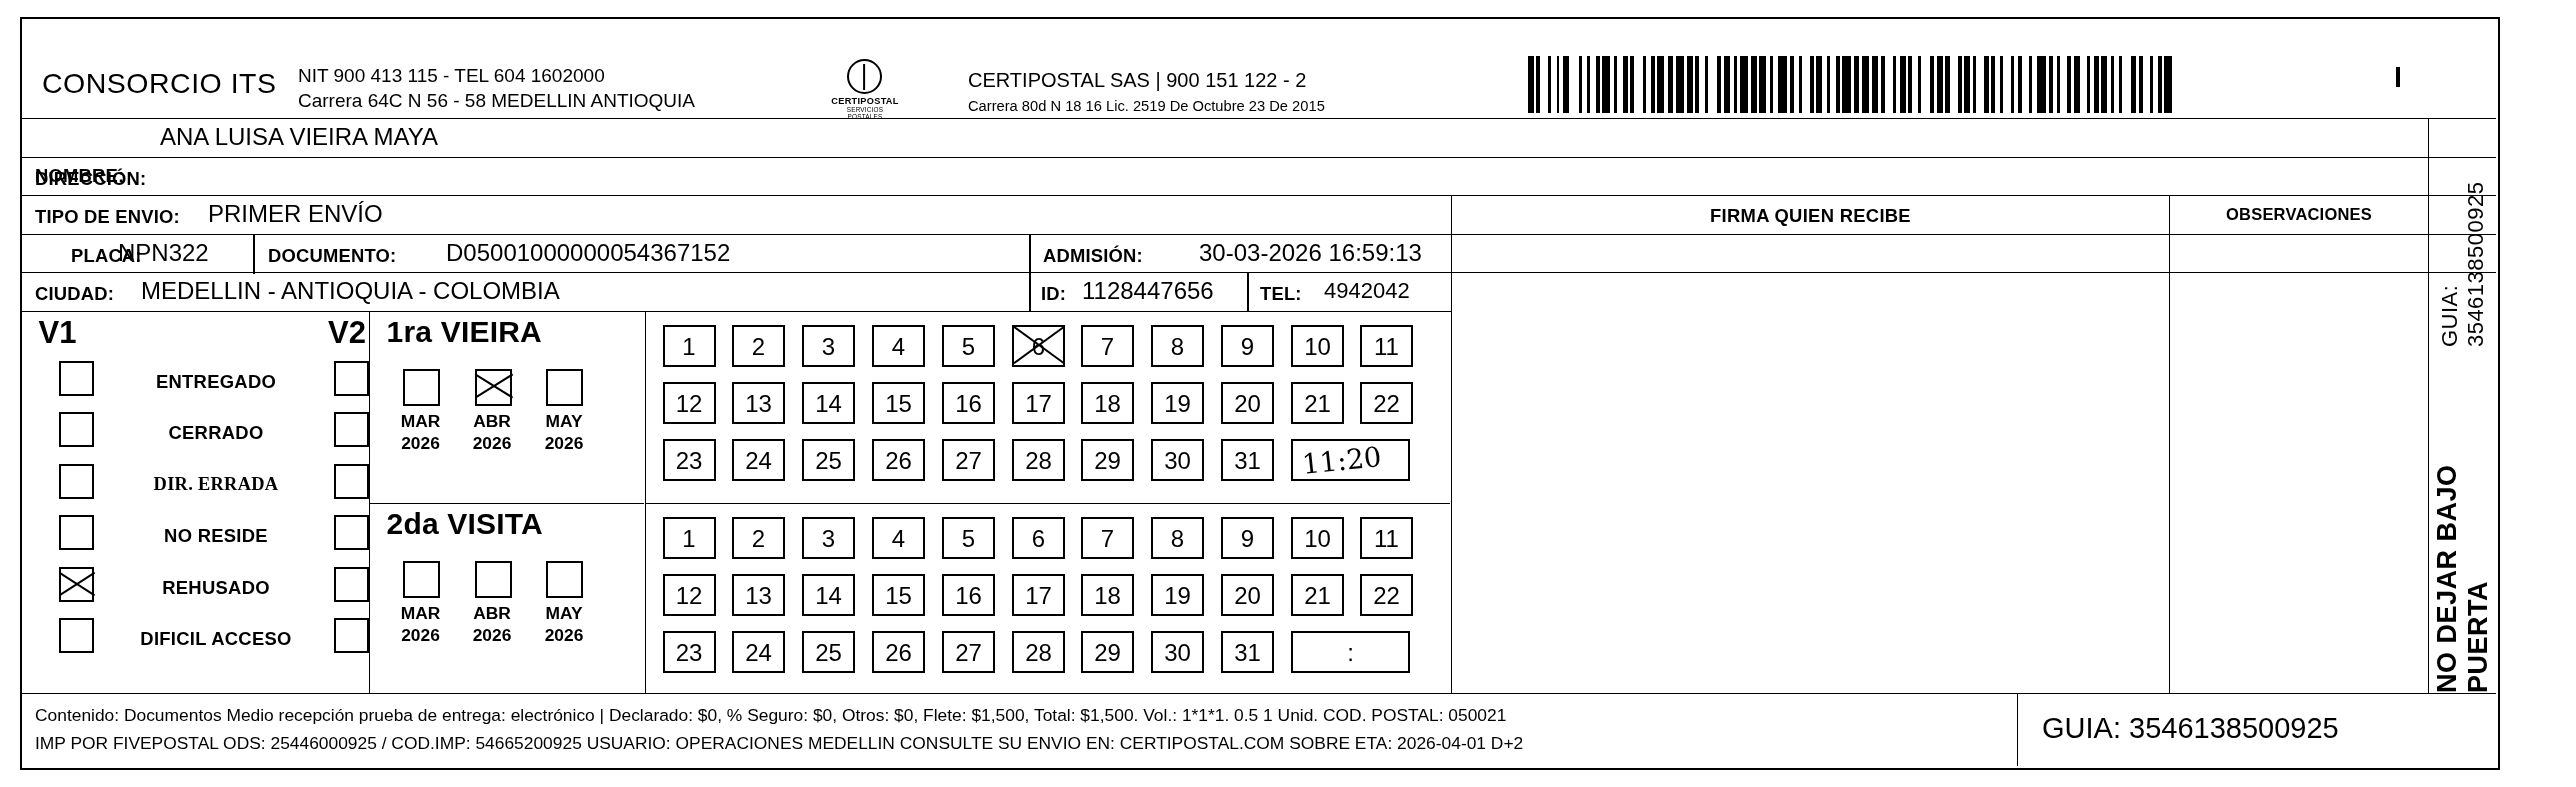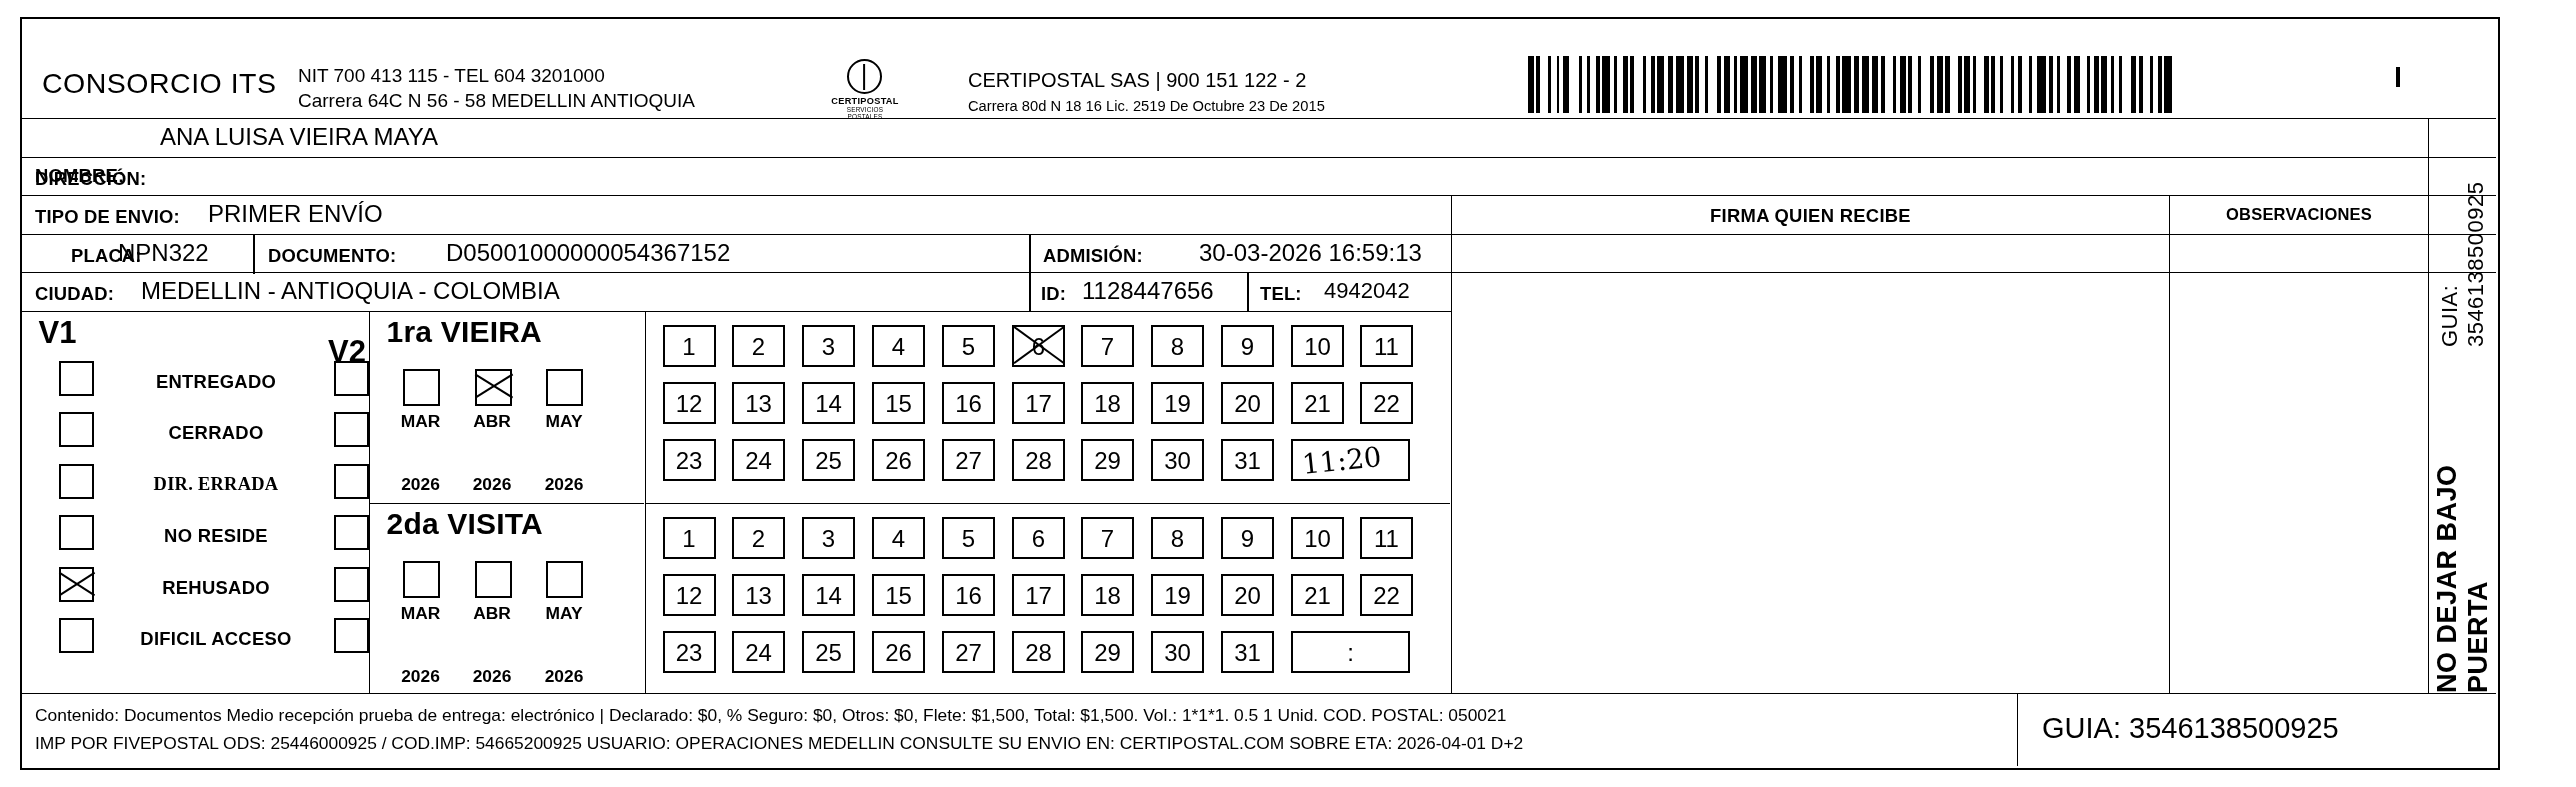--- a/index.html
+++ b/index.html
@@ -45,38 +45,38 @@
   
   .strip{position:absolute;left:2406px;top:99px;width:68px;height:575px;border-left:1.8px solid #000;box-sizing:border-box;overflow:hidden;}
   .strip-in{position:absolute;left:0;top:0;width:575px;height:68px;transform:rotate(-90deg);transform-origin:0 0;margin-top:575px;display:flex;align-items:center;justify-content:center;gap:5.5px;}
   .strip-a{font-size:27px;font-weight:bold;letter-spacing:0.5px;}
   .strip-b{font-size:22px;letter-spacing:0.5px;}
 
   
   .body{position:absolute;left:0;top:292px;width:1429px;height:382px;border-top:1.8px solid #000;box-sizing:border-box;}
   .vcol{position:absolute;left:0;top:0;width:347px;height:382px;}
   .v1{position:absolute;left:16.5px;top:3.7px;font-size:31px;font-weight:bold;}
-  .v2{position:absolute;left:306px;top:3.7px;font-size:31px;font-weight:bold;margin-top:19px;}
+  .v2{position:absolute;left:306px;top:3.7px;font-size:31px;font-weight:bold;}
   .opt{position:absolute;left:0;width:347px;height:46px;}
   .opt .bx{position:absolute;width:35px;height:35px;border:2.8px solid #000;box-sizing:border-box;}
   .opt .bxl{left:37px;top:3.7px;}
   .opt .bxr{left:312px;top:3.7px;}
   .opt .nm{position:absolute;left:79px;top:13px;width:230px;text-align:center;font-size:18.4px;font-weight:bold;letter-spacing:0.3px;}
   .xmark{position:absolute;left:37px;top:3.7px;width:35px;height:35px;}
   .xmark:before,.xmark:after{content:"";position:absolute;left:-2.8px;top:15.6px;width:42px;height:1.8px;background:#000;}
   .xmark:before{transform:rotate(33deg);}
   .xmark:after{transform:rotate(-33deg);}
 
   .visitcol{position:absolute;left:347px;top:0;width:276px;height:382px;border-left:1.8px solid #000;box-sizing:border-box;}
   .vis{position:absolute;left:0;width:274px;height:191px;}
   .vis.second{border-top:1.8px solid #000;}
   .vis-t{position:absolute;left:16.5px;top:3.7px;font-size:30px;font-weight:bold;letter-spacing:0.2px;}
   .mbox{position:absolute;top:57px;width:37px;height:37px;border:2.8px solid #000;box-sizing:border-box;}
   .mlabel{position:absolute;top:99px;width:68px;text-align:center;font-size:17.4px;font-weight:bold;}
-  .myear{position:absolute;top:121px;width:68px;text-align:center;font-size:17.4px;font-weight:bold;margin-top:41px;}
+  .myear{position:absolute;top:121px;width:68px;text-align:center;font-size:17.4px;font-weight:bold;}
   .mx{position:absolute;top:57px;width:37px;height:37px;}
   .mx:before,.mx:after{content:"";position:absolute;left:-2.8px;top:16.5px;width:44px;height:1.8px;background:#000;}
   .mx:before{transform:rotate(32deg);}
   .mx:after{transform:rotate(-32deg);}
 
   .daycol{position:absolute;left:623px;top:0;width:806px;height:382px;border-left:1.8px solid #000;box-sizing:border-box;}
   .dayset{position:absolute;left:0;width:804px;height:191px;}
   .dayset.second{top:191px;border-top:1.8px solid #000;}
   .day{position:absolute;width:53px;height:42px;border:2.8px solid #000;box-sizing:border-box;text-align:center;font-size:24px;line-height:39px;}
   .daywide{position:absolute;width:119px;height:42px;border:2.8px solid #000;box-sizing:border-box;text-align:center;font-size:24px;line-height:39px;}
@@ -95,21 +95,21 @@
 </style>
 </head>
 <body>
 
 <div class="sheet">
   <div class="frame">
 
     <div class="header">
       <div class="consorcio">CONSORCIO ITS</div>
       <div class="nit">
-        <div>NIT 700 413 115 - TEL 604 3201000</div>
+        <div>NIT 900 413 115 - TEL 604 1602000</div>
         <div>Carrera 64C N 56 - 58 MEDELLIN ANTIOQUIA</div>
       </div>
       <div class="logo">
         <div class="circ"></div>
         <div class="n1">CERTIPOSTAL</div>
         <div class="n2">SERVICIOS POSTALES</div>
       </div>
       <div class="certi">
         <div>CERTIPOSTAL SAS | 900 151 122 - 2</div>
         <div class="sub">Carrera 80d N 18 16  Lic. 2519 De Octubre 23 De 2015</div>

